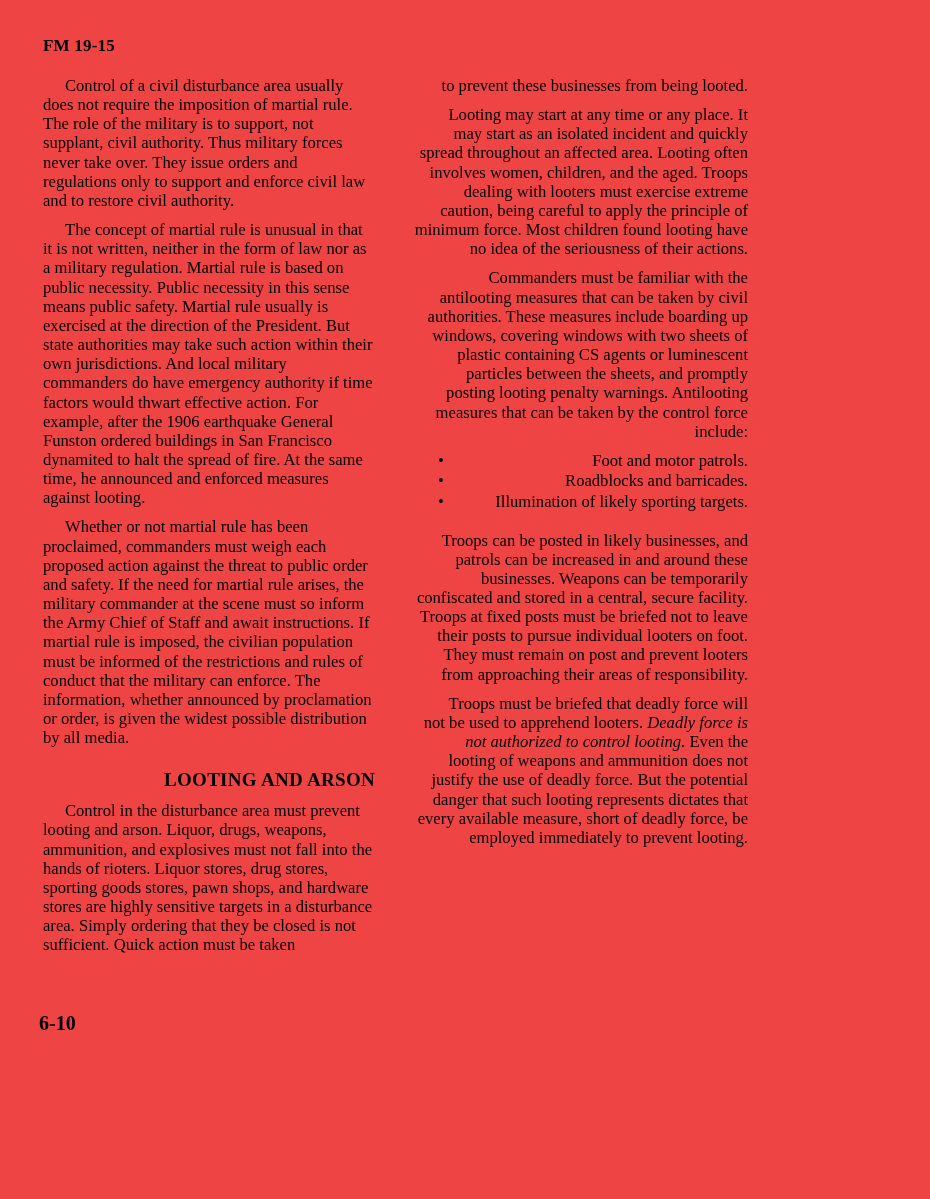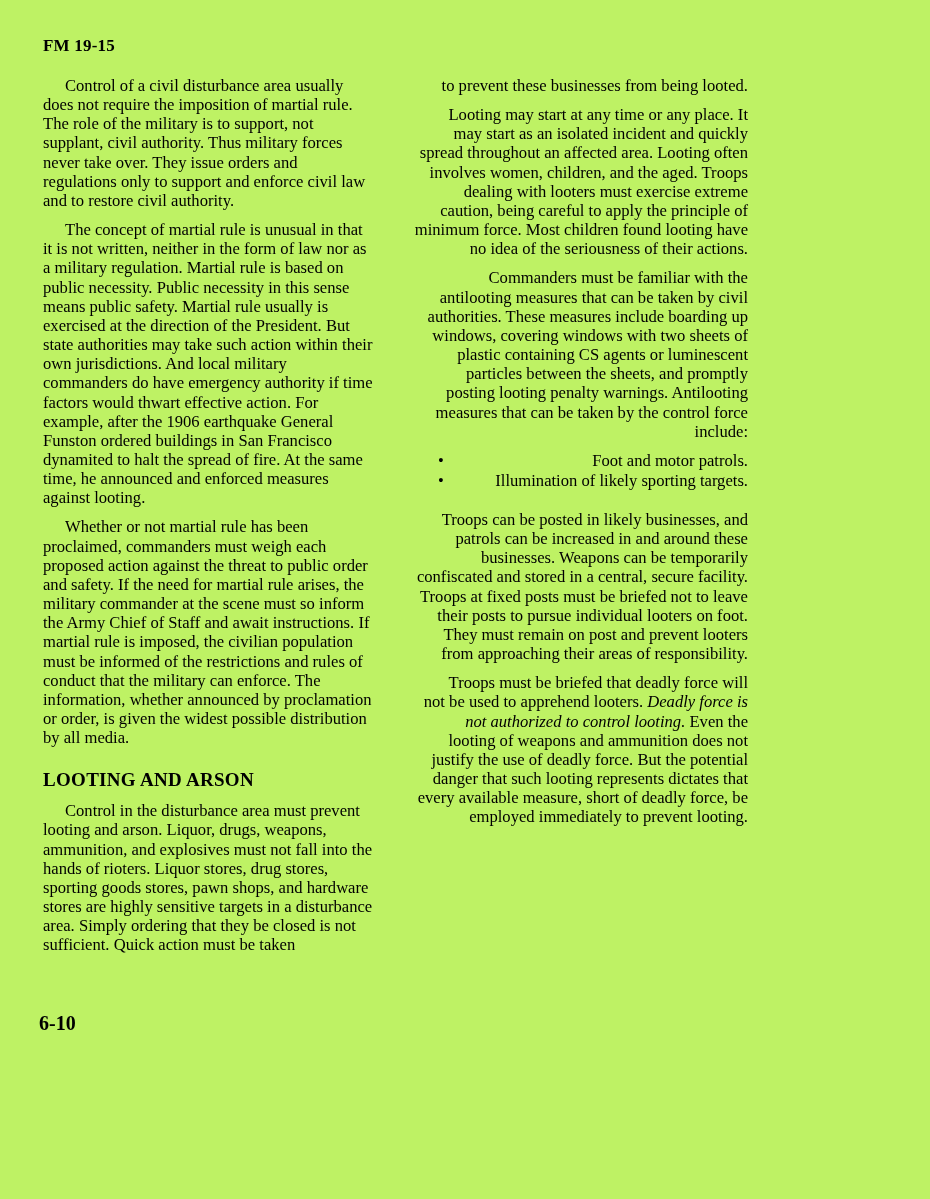--- a/index.html
+++ b/index.html
@@ -13,21 +13,21 @@
     font-family: "Liberation Serif", serif;
     color: #000000;
     position: relative;
     overflow: hidden;
   }
   .page {
     position: absolute;
     left: 0; top: 0;
     width: 930px;
     height: 1199px;
-    background: #bef264;
+    background: #ef4444;
   }
   .header {
     position: absolute;
     left: 43px;
     top: 36px;
     font-family: "Liberation Serif", serif;
     font-size: 17px;
     font-weight: bold;
     letter-spacing: 0.2px;
   }
@@ -52,21 +52,21 @@
   }
   p {
     margin: 0 0 10px 0;
     text-indent: 22px;
     hyphens: none;
   }
   p.noindent {
     text-indent: 0;
   }
   .section-title {
-    text-align: left;
+    text-align: right;
     font-size: 19px;
     font-weight: bold;
     margin: 22px 0 10px 0;
     letter-spacing: 0.3px;
   }
   ul.bullets {
     margin: 2px 0 10px 0;
     padding-left: 40px;
     list-style: none;
   }
@@ -111,20 +111,21 @@
       <div class="section-title">LOOTING AND ARSON</div>
       <p>Control in the disturbance area must prevent looting and arson. Liquor, drugs, weapons, ammunition, and explosives must not fall into the hands of rioters. Liquor stores, drug stores, sporting goods stores, pawn shops, and hardware stores are highly sensitive targets in a disturbance area. Simply ordering that they be closed is not sufficient. Quick action must be taken</p>
     </div>
 
     <div class="col right">
       <p class="noindent">to prevent these businesses from being looted.</p>
       <p>Looting may start at any time or any place. It may start as an isolated incident and quickly spread throughout an affected area. Looting often involves women, children, and the aged. Troops dealing with looters must exercise extreme caution, being careful to apply the principle of minimum force. Most children found looting have no idea of the seriousness of their actions.</p>
       <p>Commanders must be familiar with the antilooting measures that can be taken by civil authorities. These measures include boarding up windows, covering windows with two sheets of plastic containing CS agents or luminescent particles between the sheets, and promptly posting looting penalty warnings. Antilooting measures that can be taken by the control force include:</p>
       <ul class="bullets">
         <li>Foot and motor patrols.</li>
+        <li>Roadblocks and barricades.</li>
         <li>Illumination of likely sporting targets.</li>
       </ul>
       <div class="spacer-gap"></div>
       <p class="noindent">Troops can be posted in likely businesses, and patrols can be increased in and around these businesses. Weapons can be temporarily confiscated and stored in a central, secure facility. Troops at fixed posts must be briefed not to leave their posts to pursue individual looters on foot. They must remain on post and prevent looters from approaching their areas of responsibility.</p>
       <p><span>Troops must be briefed that deadly force will not be used to apprehend looters. </span><em>Deadly force is not authorized to control looting.</em><span> Even the looting of weapons and ammunition does not justify the use of deadly force. But the potential danger that such looting represents dictates that every available measure, short of deadly force, be employed immediately to prevent looting.</span></p>
     </div>
 
   </div>
 
   <div class="folio">6-10</div>

